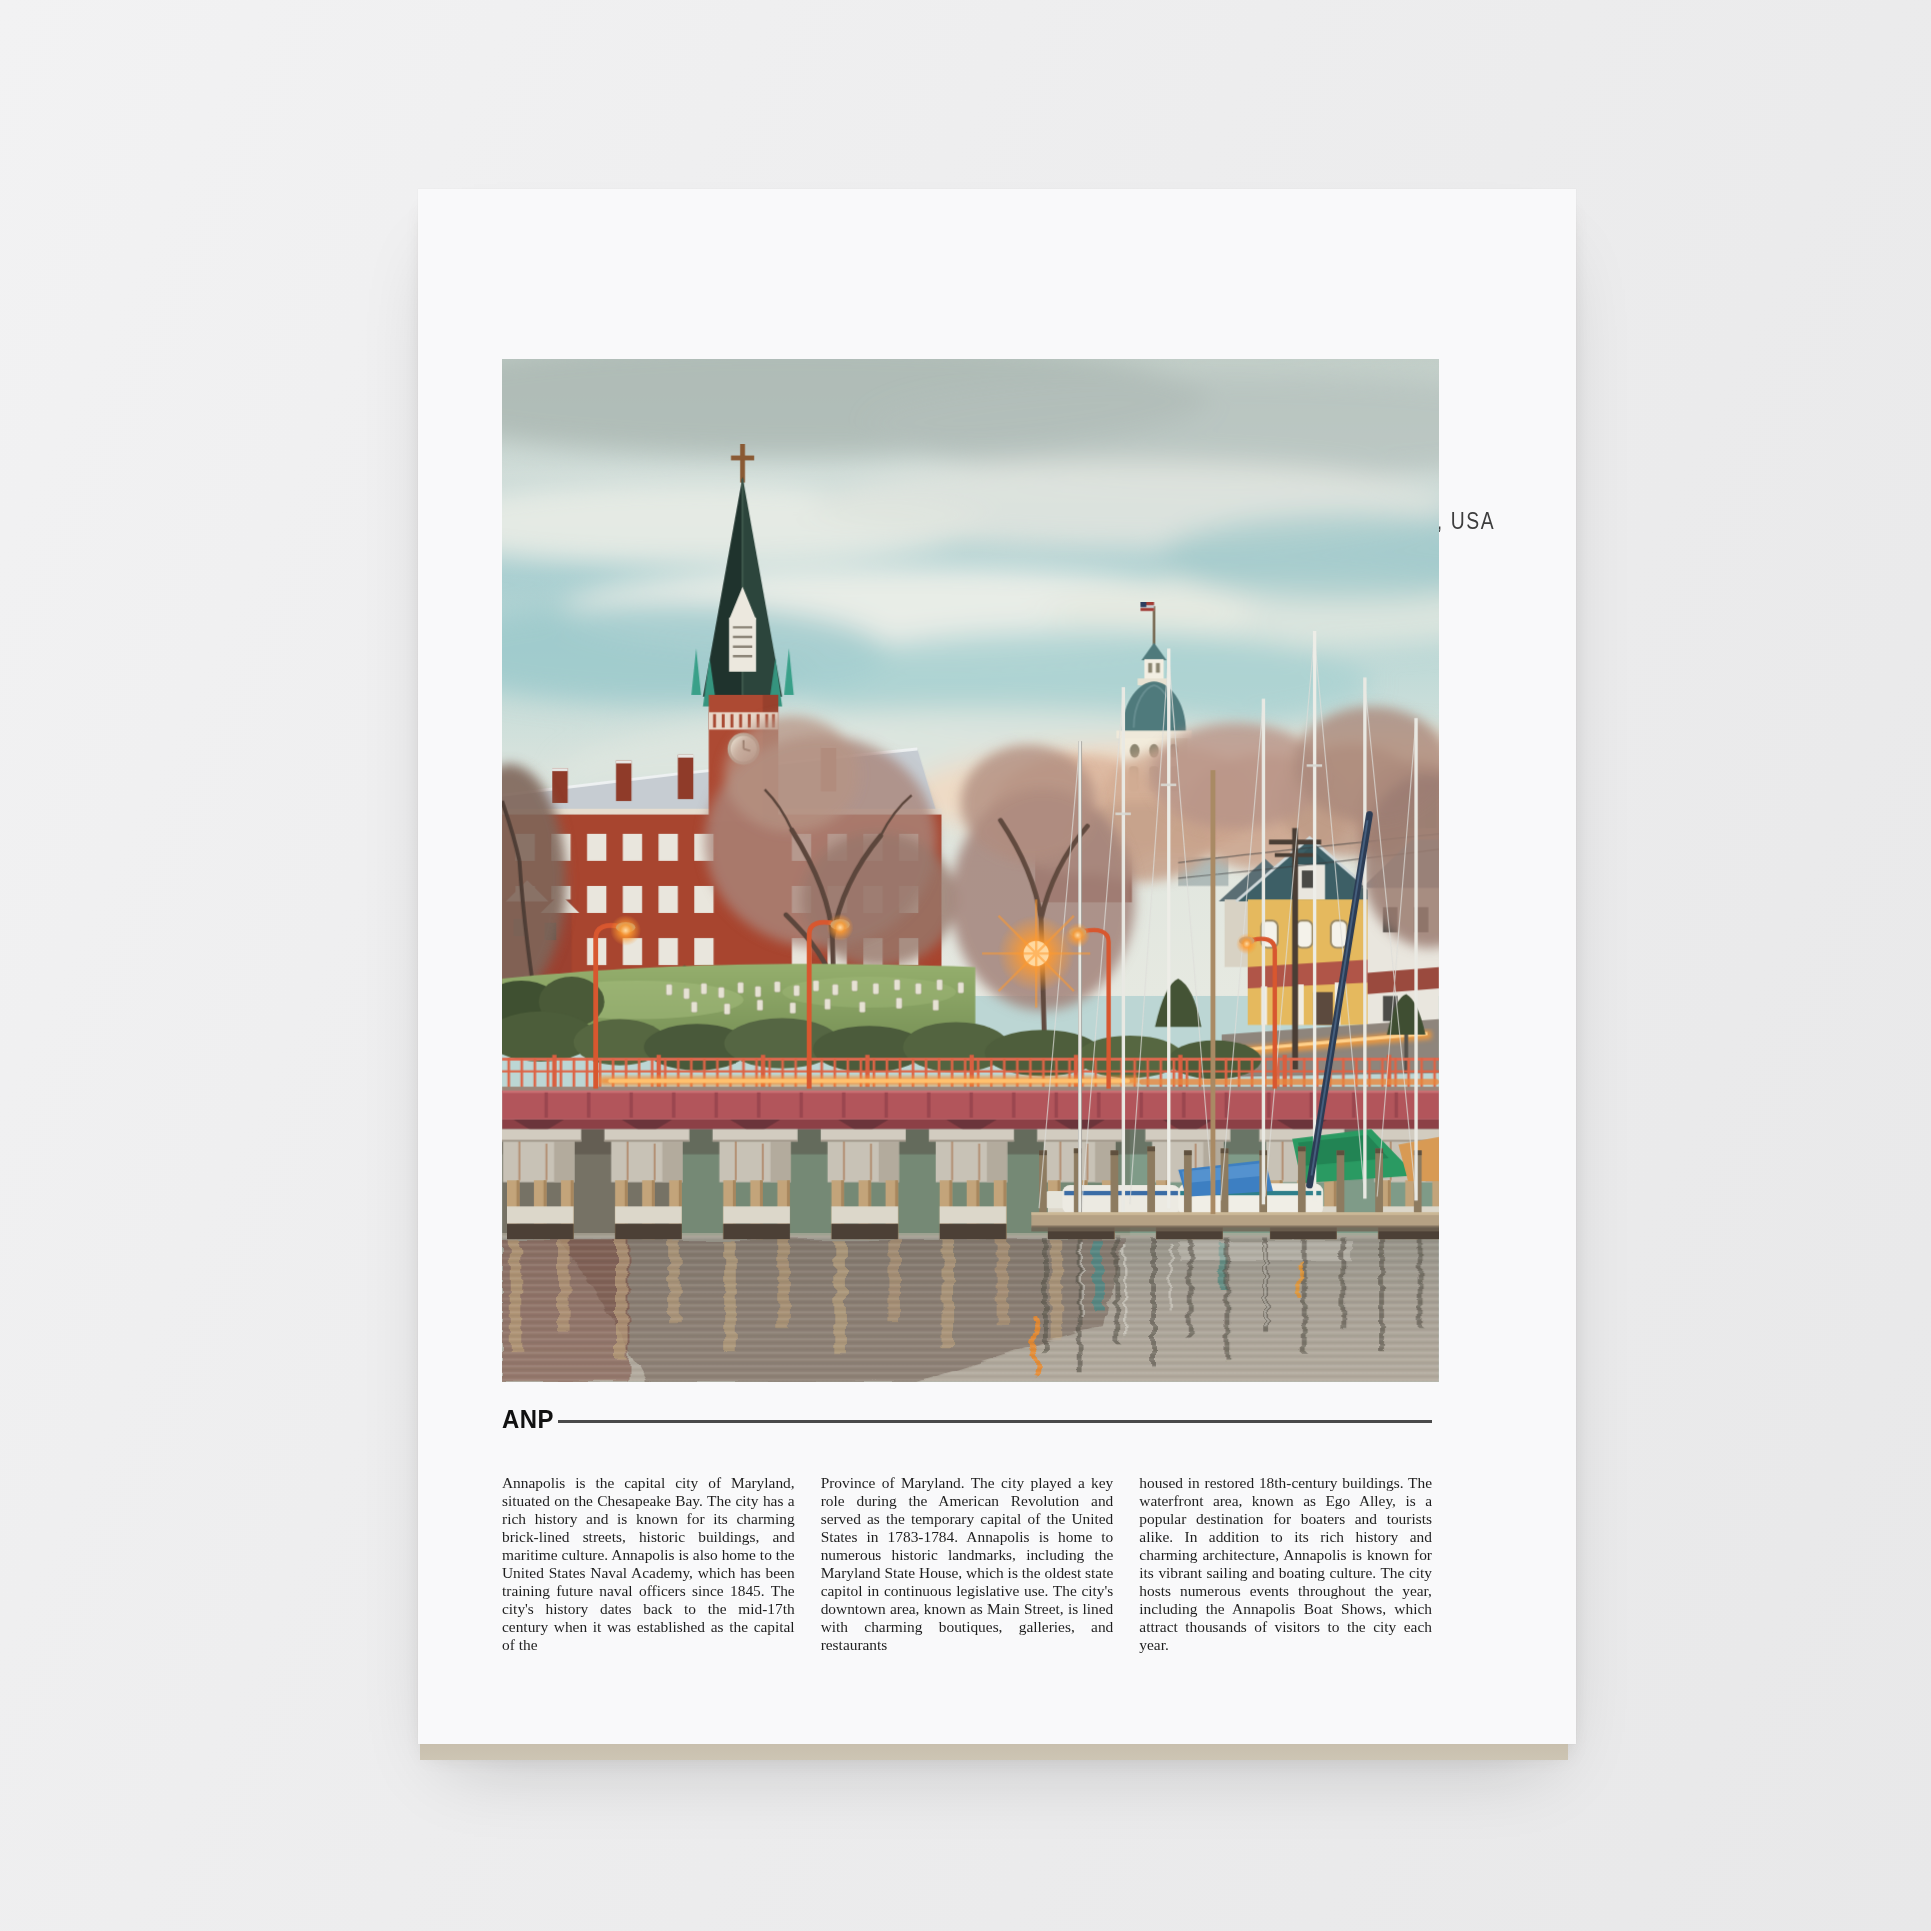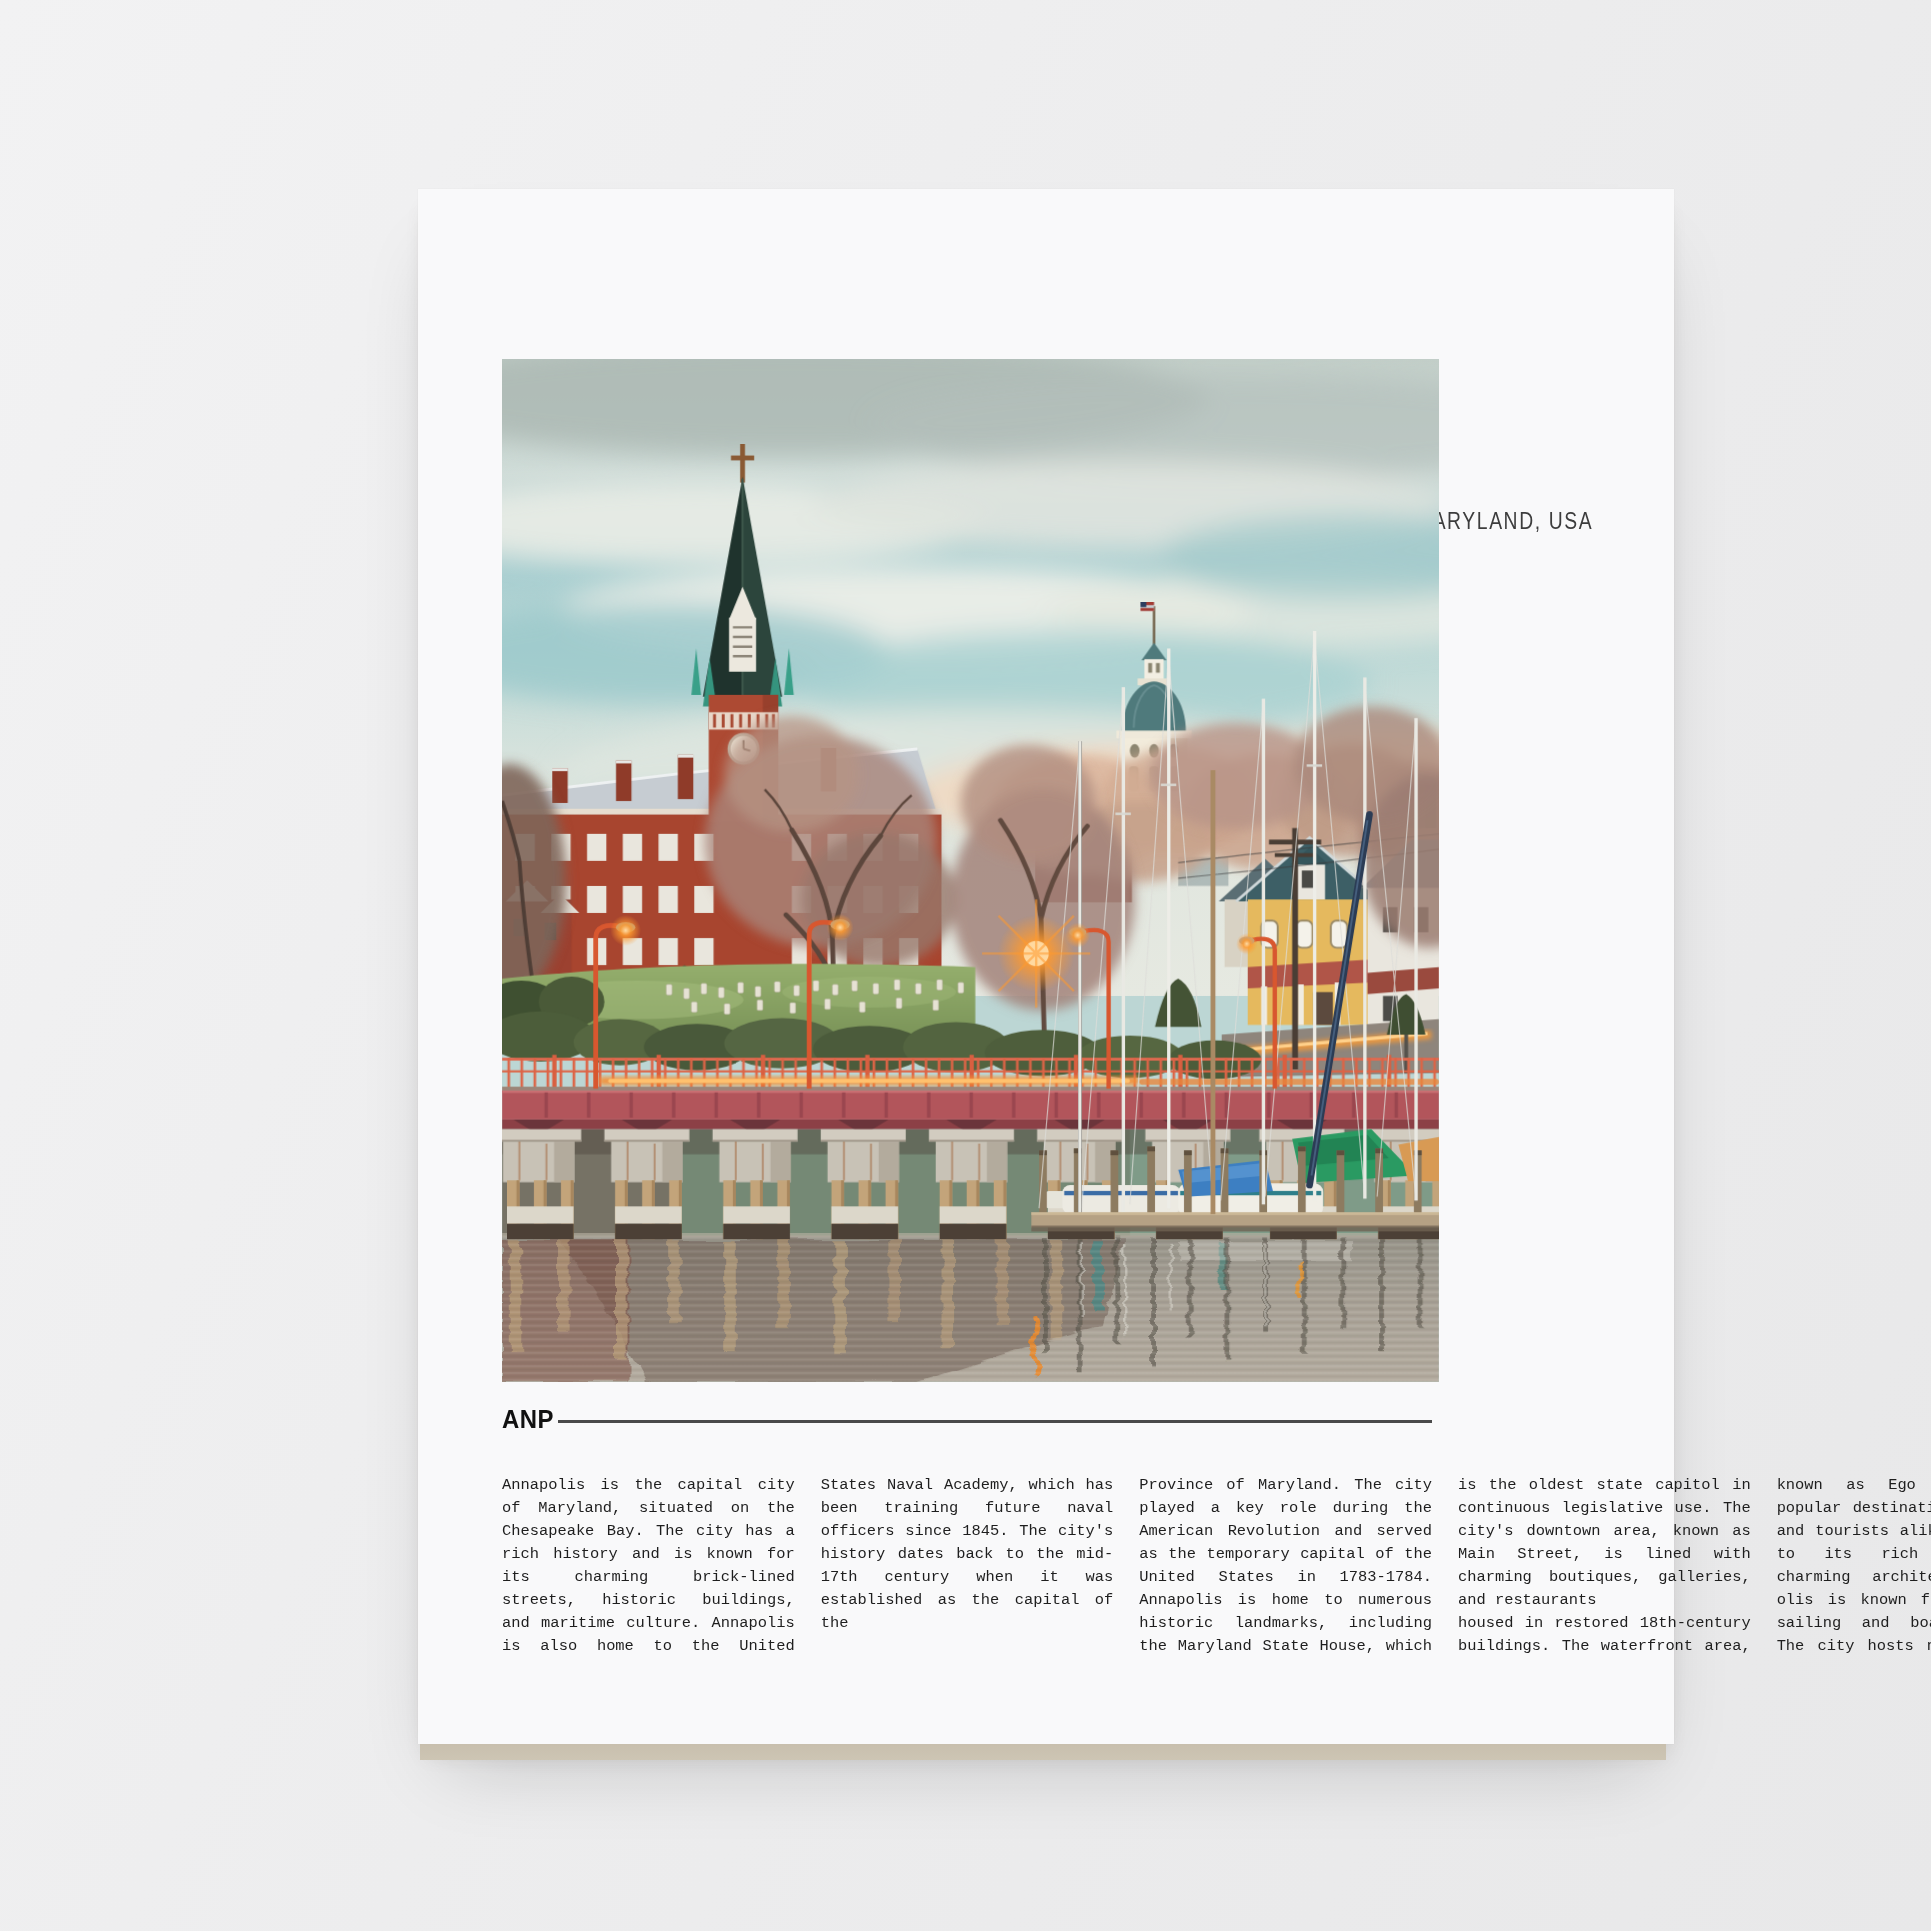--- a/index.html
+++ b/index.html
@@ -8,21 +8,21 @@
     --shadow-band:#c8bfad;
   }
   *{box-sizing:border-box}
   html,body{margin:0;padding:0}
   body{
     width:1931px;height:1931px;overflow:hidden;position:relative;
     background:linear-gradient(115deg,#f2f2f3 0%,var(--page-bg) 45%,#e8e8e9 100%);
     font-family:"Liberation Sans",sans-serif;
   }
   .poster{
-    position:absolute;left:418px;top:189px;width:1256px;height:1555px;
+    position:absolute;left:418px;top:189px;width:1158px;height:1555px;
     background:var(--poster-bg);
     box-shadow:0 15.4px 21px -11.6px rgba(120,112,95,.45), 0 44px 77px -29px rgba(0,0,0,.20), 0 0 1px rgba(0,0,0,.08);
   }
   .poster::after{
     content:"";position:absolute;left:1.9px;right:7.7px;top:100%;height:16.4px;
     background:linear-gradient(var(--shadow-band),#cdc5b4);filter:blur(0.7px);
   }
   .title{
     position:absolute;left:94px;top:272px;margin:0;
     font-family:"Liberation Serif",serif;font-weight:700;font-size:77px;line-height:1;
@@ -42,21 +42,21 @@
   .code-row{position:absolute;left:84px;top:1215px;width:930px;height:35px}
   .code{
     position:absolute;left:0;top:0;margin:0;
     font-weight:700;font-size:26px;letter-spacing:0.5px;color:#111;
     transform:scaleX(.92);transform-origin:left center;
   }
   .rule{position:absolute;left:56px;right:0;top:16.4px;height:2.4px;background:var(--rule-color)}
   .columns{
     position:absolute;left:84px;top:1285px;width:930px;height:188px;
     column-count:3;column-gap:26px;
-    font-family:Liberation Mono, monospace;font-size:15.4px;line-height:23px;
+    font-family:Liberation Serif, serif;font-size:15.4px;line-height:18px;
     text-align:justify;color:var(--body-color);
   }
   .columns p{margin:0;hyphens:manual}
 </style>
 </head>
 <body>
 
 <div class="poster">
 
   <h1 class="title">ANNAPOLIS</h1>

